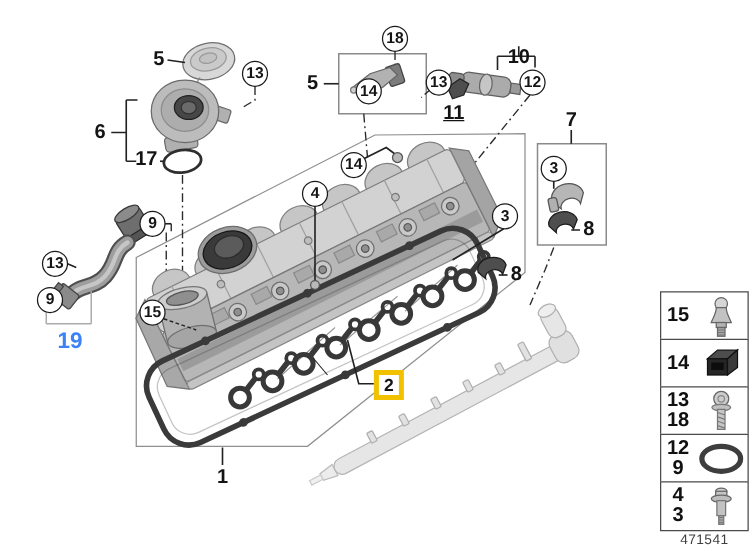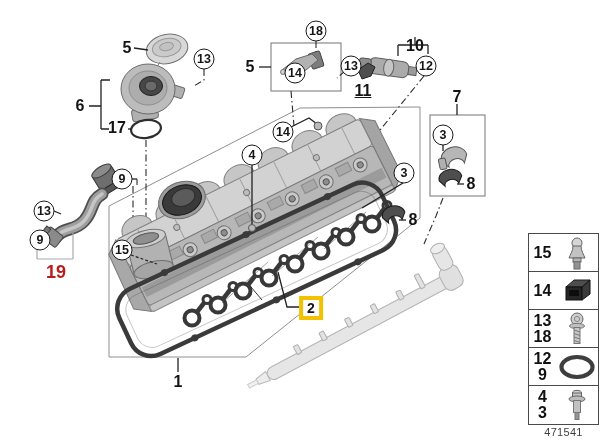--- a/index.html
+++ b/index.html
@@ -6,21 +6,21 @@
   #stage{position:relative;width:601px;height:442px;background:#ffffff;overflow:hidden;
          font-family:"Liberation Sans",sans-serif;}
   #art{position:absolute;left:0;top:0;}
   #callouts{position:absolute;left:0;top:0;width:601px;height:442px;}
   .callout{position:absolute;transform:translate(-50%,-50%);font-weight:bold;color:#141414;
            white-space:nowrap;line-height:1;}
   .callout.plain{font-size:16px;}
   .callout.circled{width:21px;height:21px;border:1.7px solid #1a1a1a;border-radius:50%;
            background:#fff;font-size:12.5px;display:flex;align-items:center;justify-content:center;
            box-sizing:border-box;}
-  .callout.gray{color:#b91c1c;font-size:18px;}
+  .callout.gray{color:#3b82f6;font-size:18px;}
   .callout.highlight{border:4px solid #F2C200;background:#fff;padding:1px 4px;font-size:14px;}
   #legend{position:absolute;left:528px;top:233px;width:71px;height:192px;display:flex;
           flex-direction:column;}
   .legend-row{flex:1;border:1.5px solid #4a4a4a;margin-top:-1.5px;background:#fff;display:flex;
           align-items:center;box-sizing:border-box;}
   .legend-row:first-child{margin-top:0;}
   .legend-nums{width:27px;text-align:center;font-weight:bold;font-size:16px;line-height:16px;
           color:#111;}
   .legend-icon{flex:1;display:flex;justify-content:center;align-items:center;}
   #part-number{position:absolute;left:528px;top:426px;width:71px;text-align:center;

